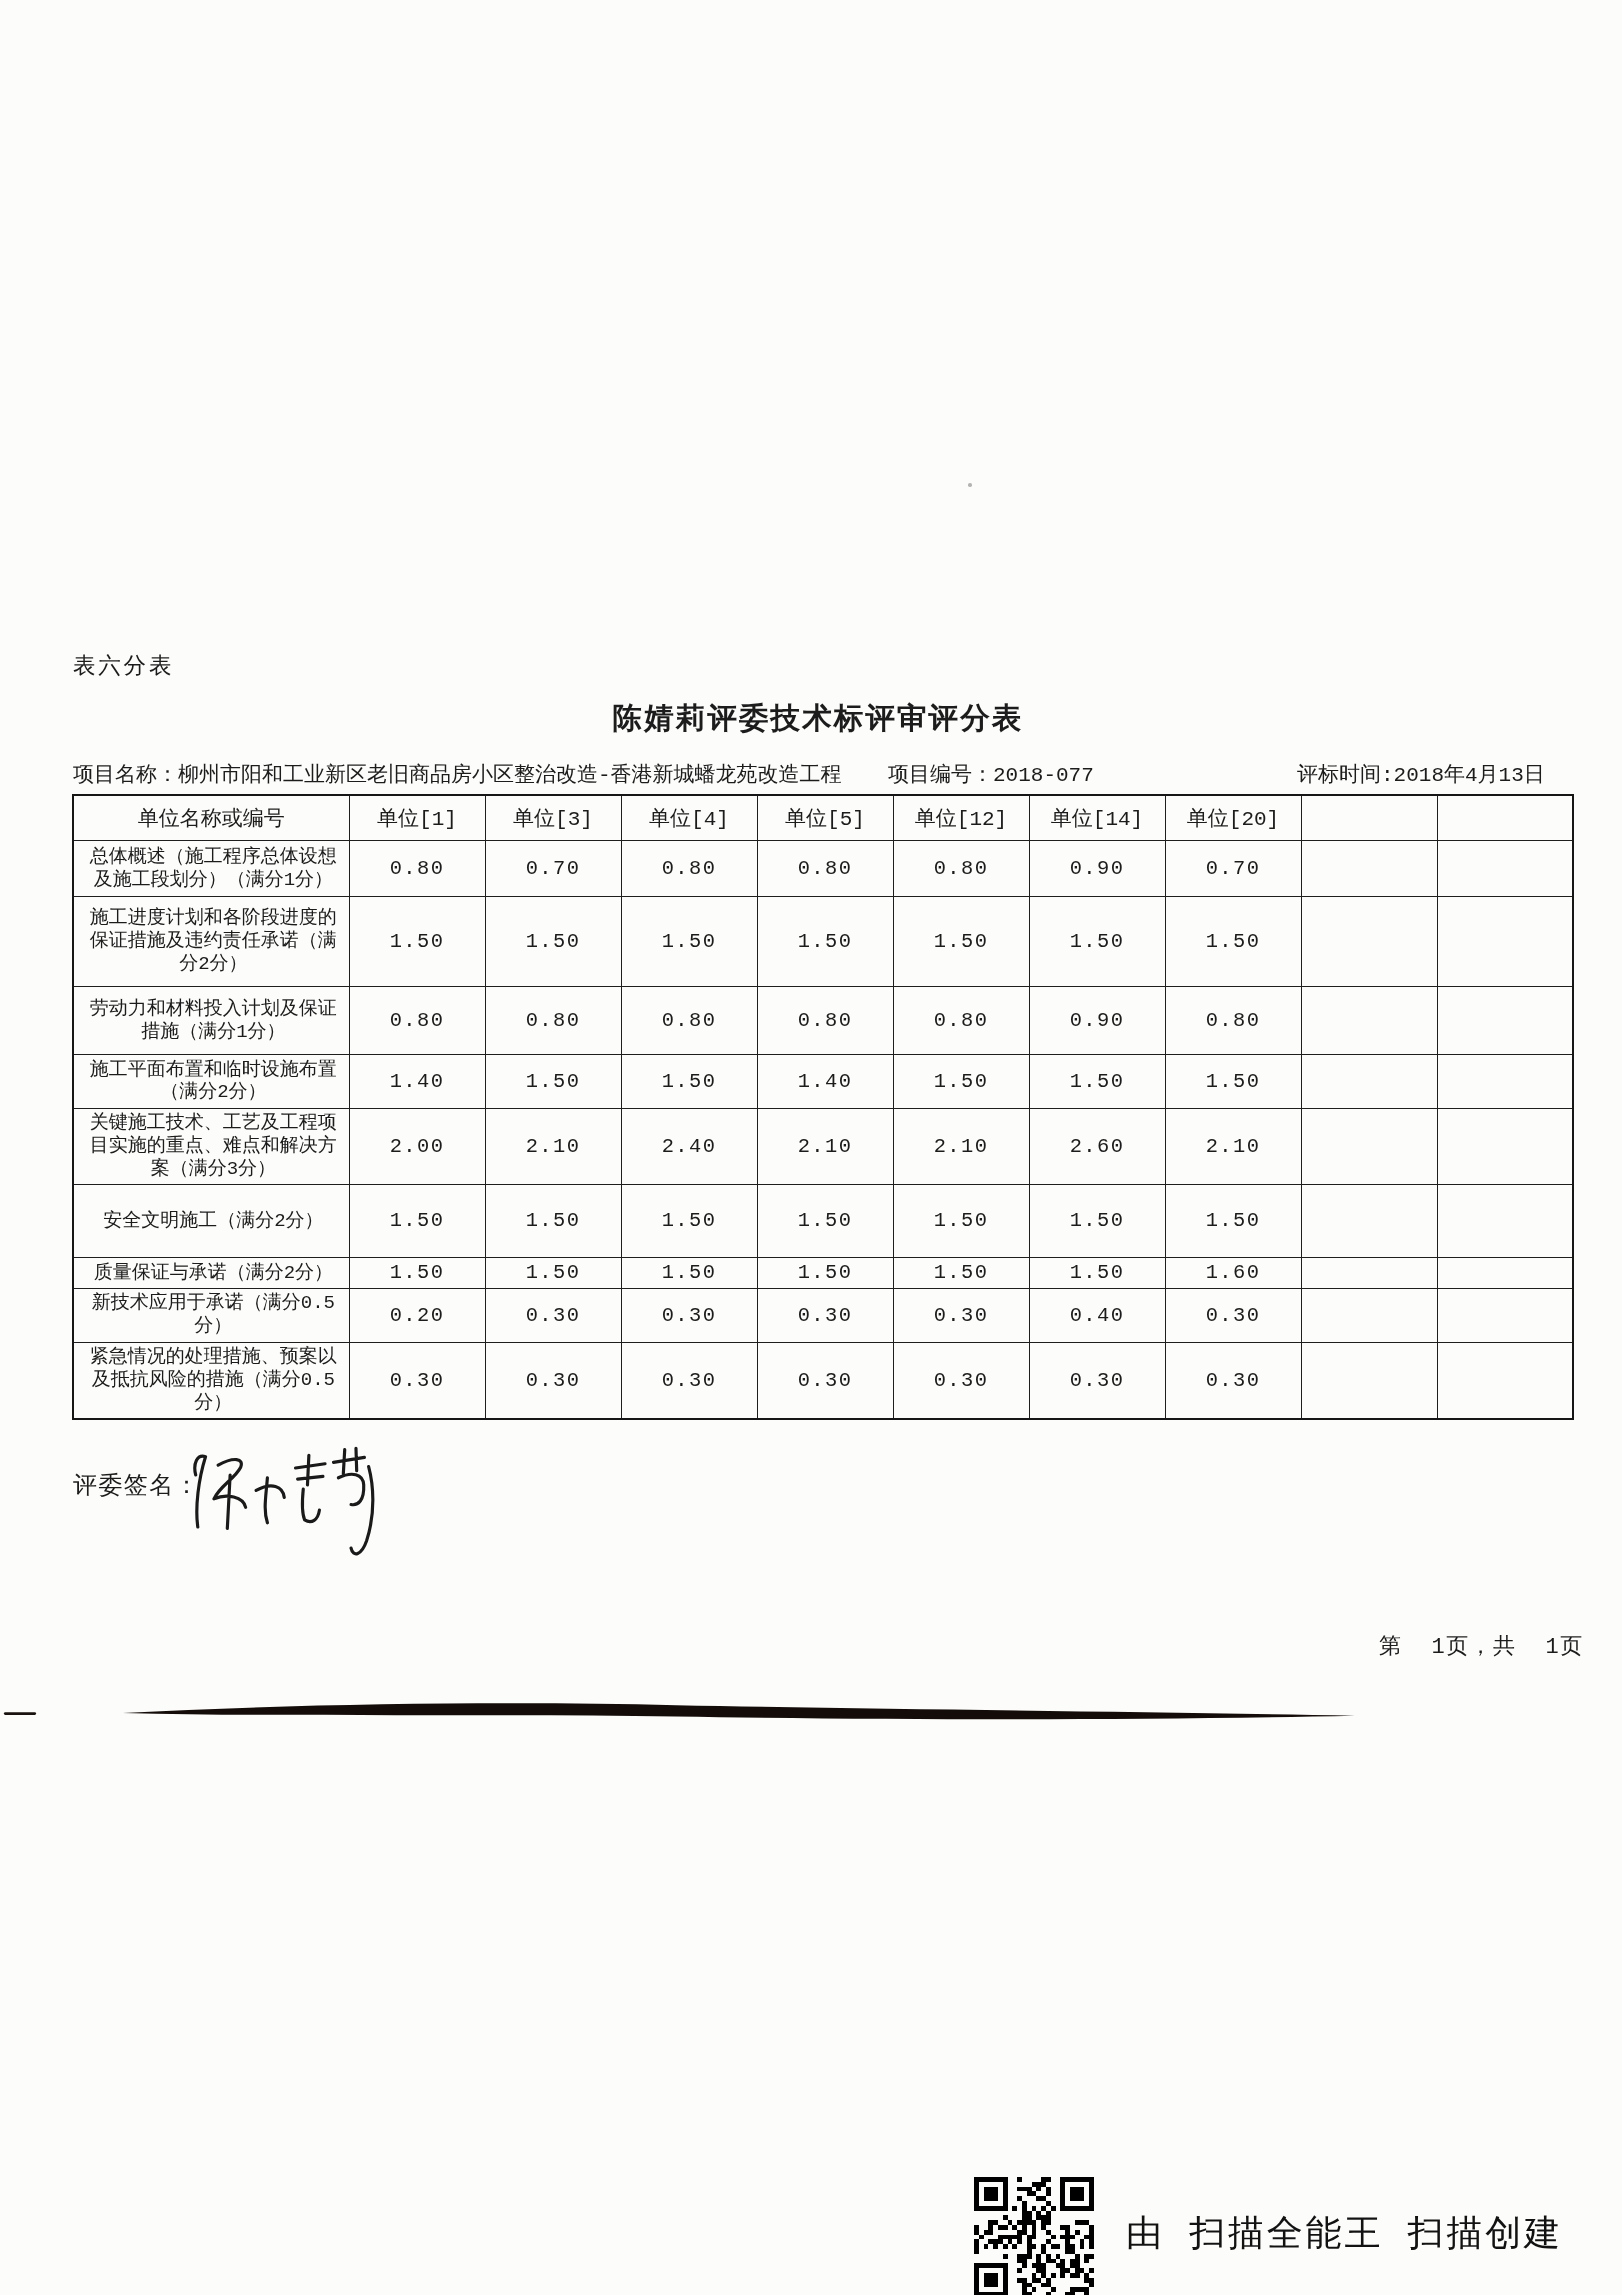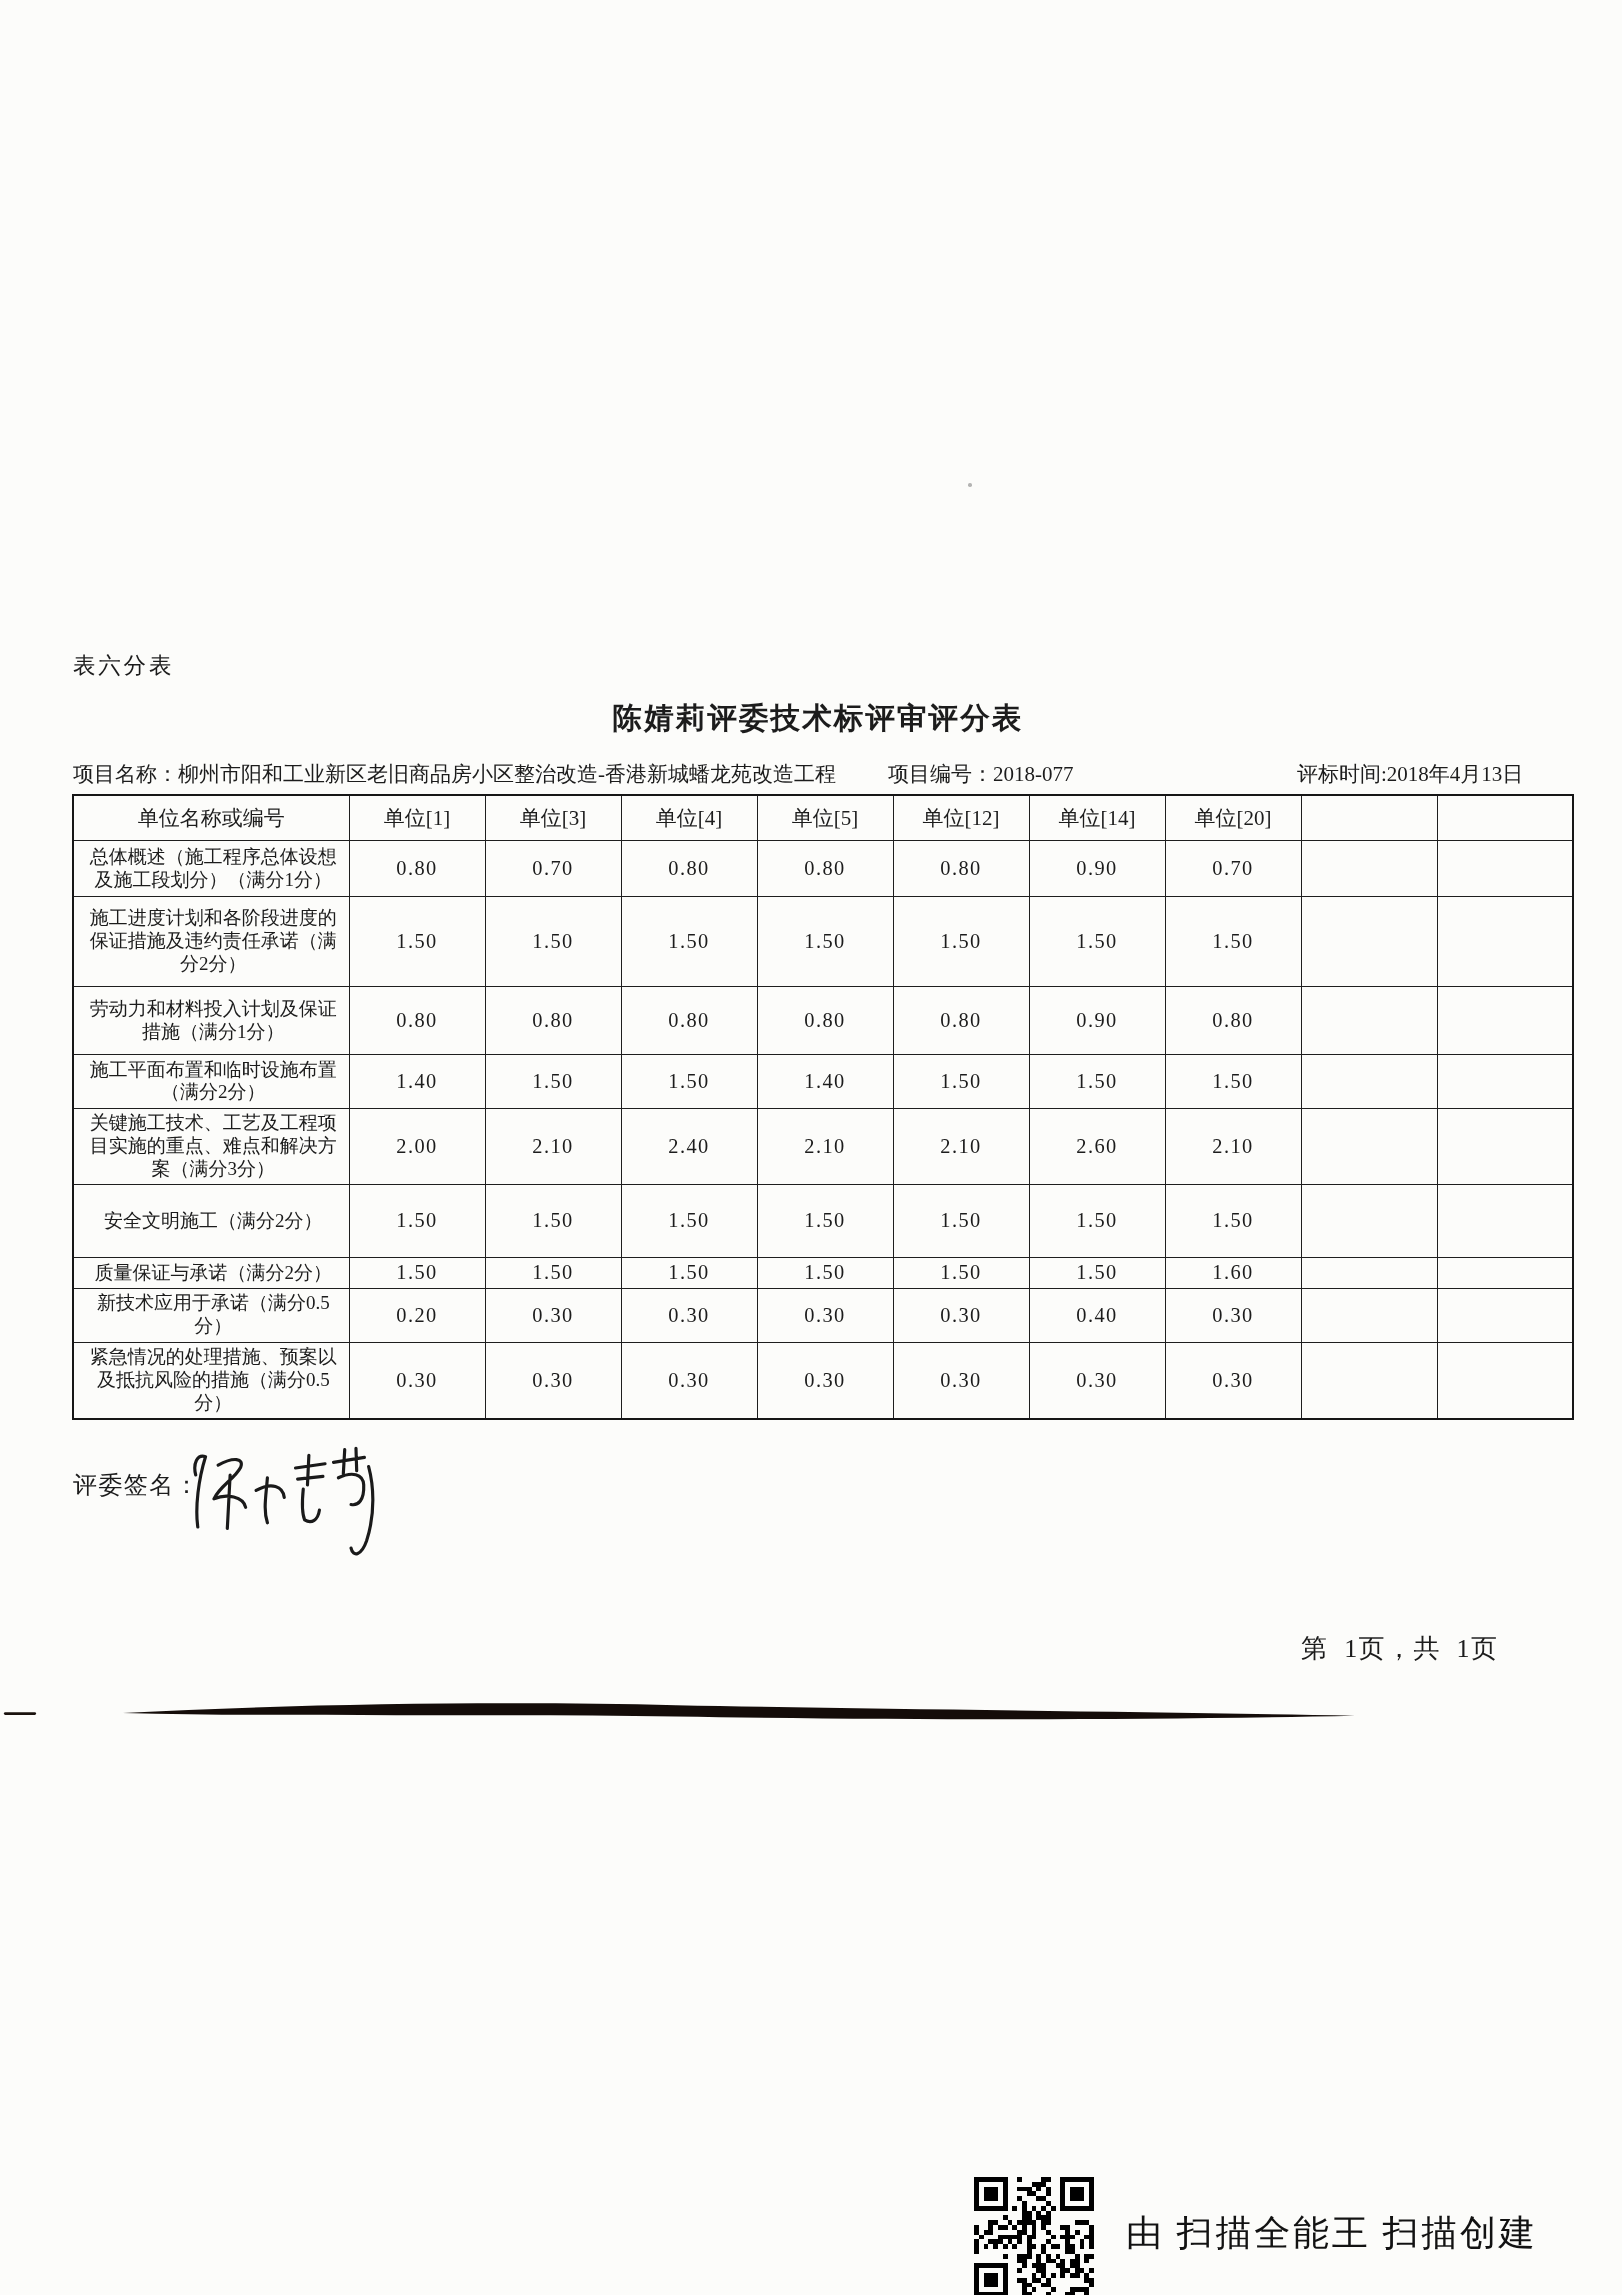--- a/index.html
+++ b/index.html
@@ -1,21 +1,21 @@
 <!DOCTYPE html>
 <html style="font-size:11.3px"><head>
 <meta charset="utf-8">
 <style>
   html,body{margin:0;padding:0;background:#e8e8e8;}
   .page{
     position:relative;
     width:1622px;height:2295px;
     background:#fcfcfa;
     overflow:hidden;
-    font-family:Liberation Serif, serif;
+    font-family:Liberation Mono, monospace;
     color:#1c1c1c;
   }
   .sheet-label{
     position:absolute;left:73px;top:650px;
     font-size:22.5px;letter-spacing:2.8px;
   }
   .doc-title{
     position:absolute;left:0;top:699px;width:1636px;
     text-align:center;font-size:29.5px;font-weight:700;letter-spacing:2.1px;
   }
@@ -60,22 +60,22 @@
   tbody tr:nth-child(10){height:73px;}
   tbody tr:nth-child(11){height:39px;}
   .sign-line{
     position:absolute;left:73px;top:1469px;
     font-size:24px;letter-spacing:1.4px;
   }
   .signature-svg{
     position:absolute;left:176px;top:1434px;
   }
   .page-footer{
-    position:absolute;left:1301px;top:1631px;width:239px;
-    font-size:26px;letter-spacing:1.4px;white-space:pre;
+    position:absolute;left:1379px;top:1631px;width:239px;
+    font-size:22px;letter-spacing:1.4px;white-space:pre;
   }
   .scan-streak{
     position:absolute;left:0;top:1694px;
   }
   .artifact-dot{
     position:absolute;left:968px;top:483px;width:3.5px;height:3.5px;
     border-radius:50%;background:#8d8d8d;opacity:.65;
   }
   .qr-box{
     position:absolute;left:974px;top:2177px;width:120px;height:120px;

